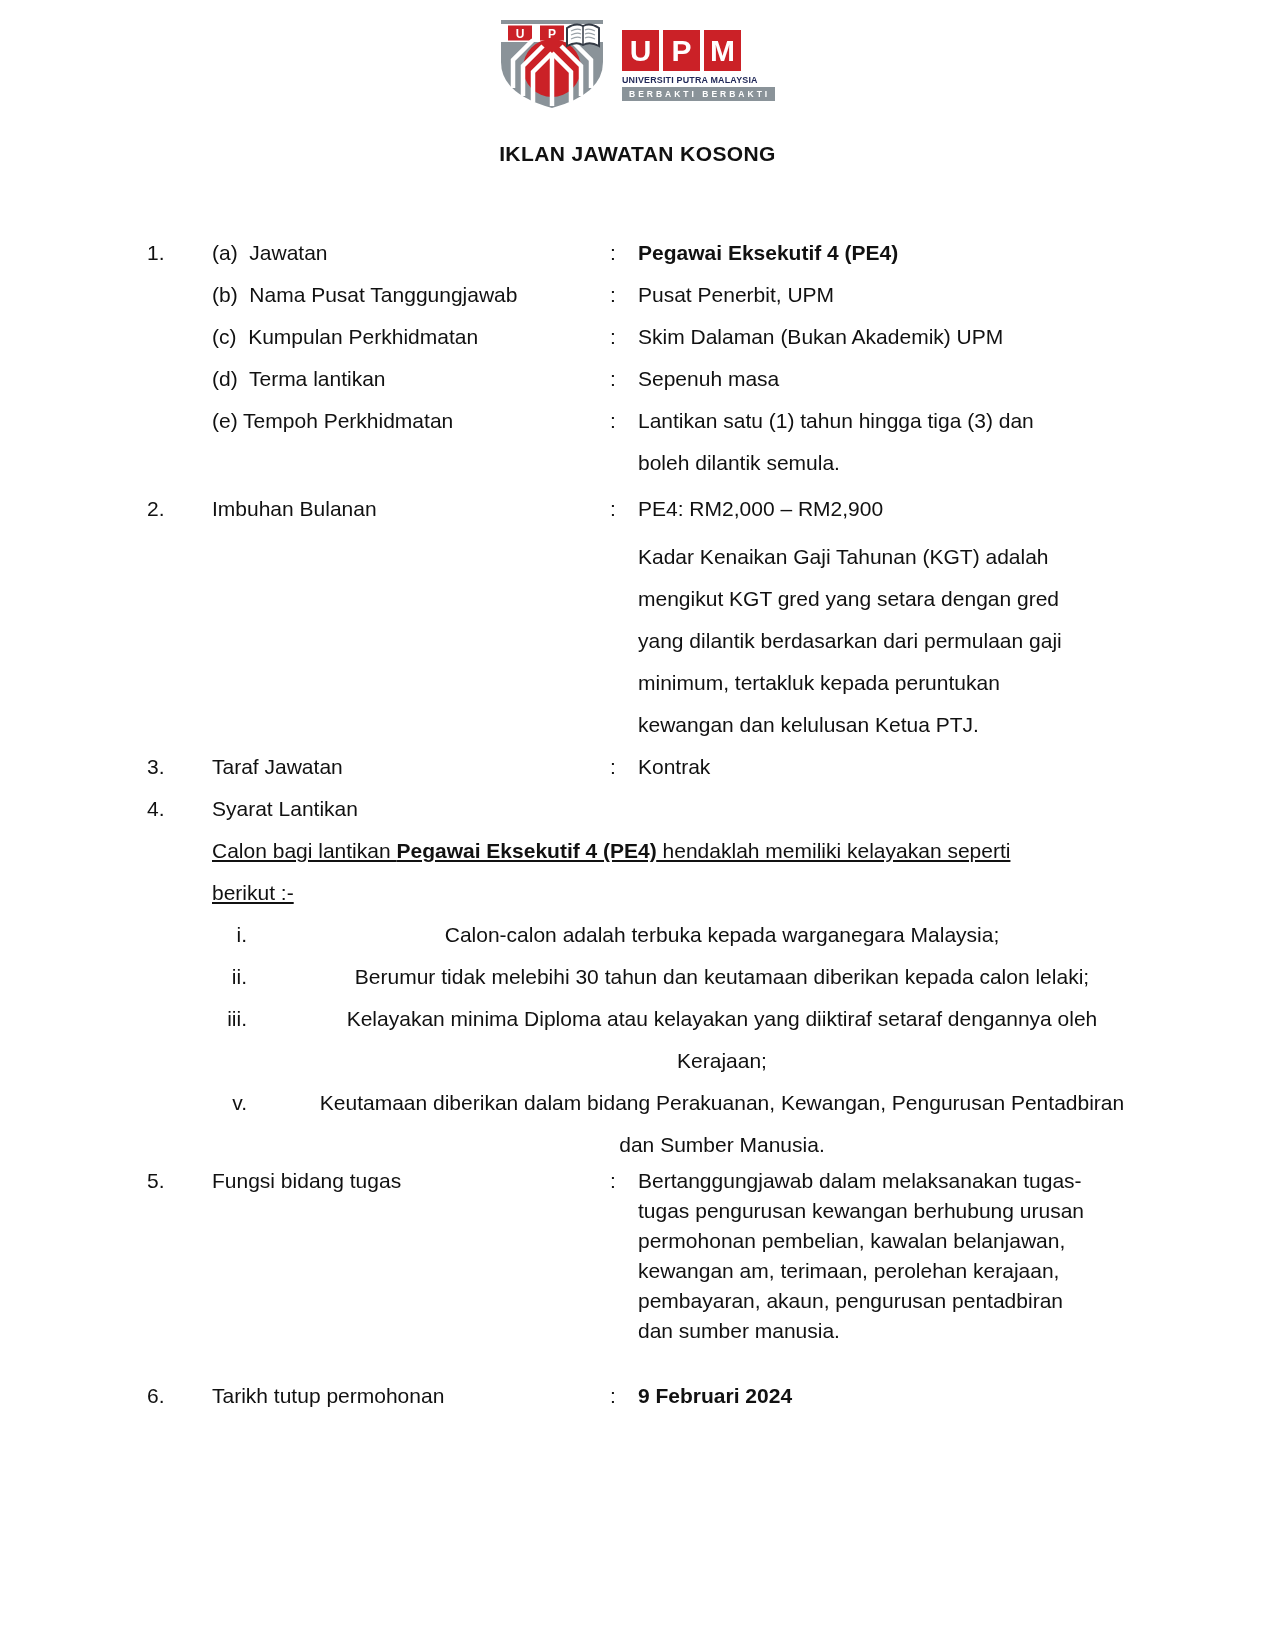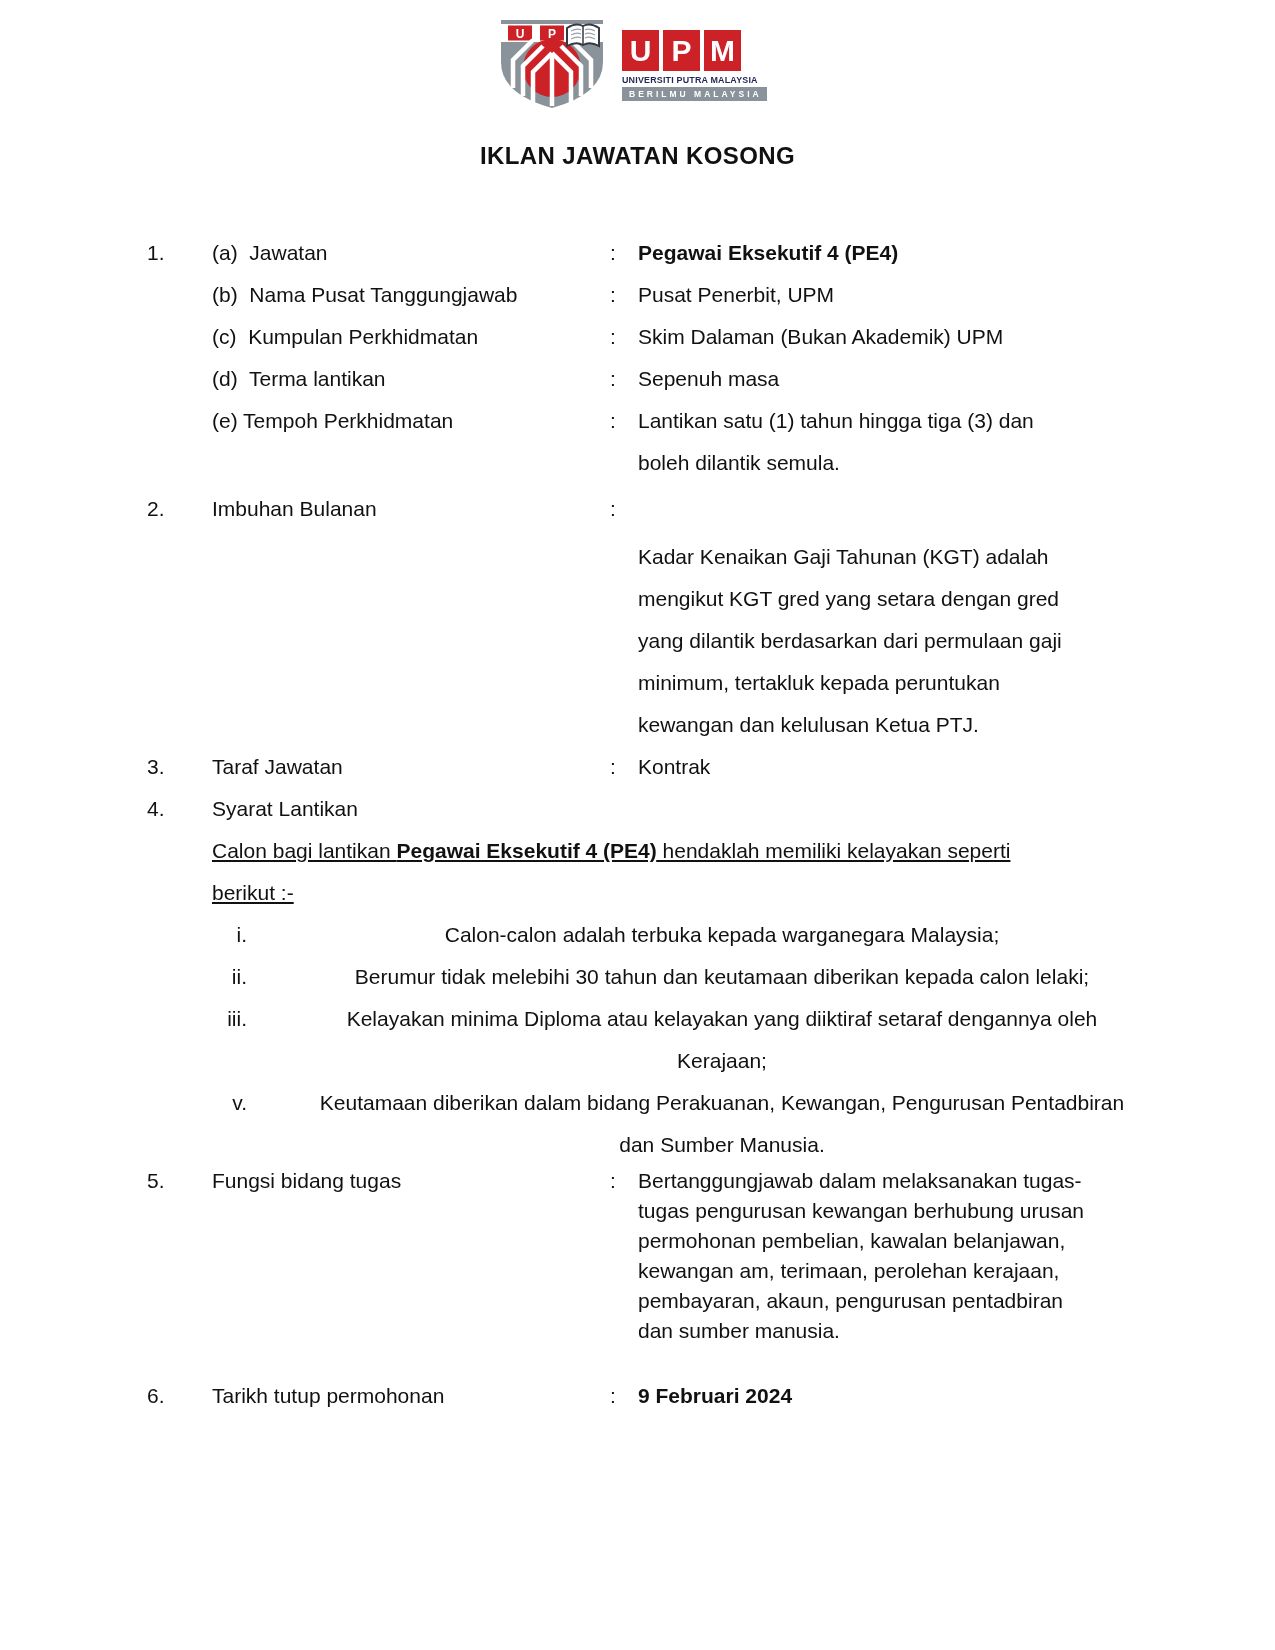--- a/index.html
+++ b/index.html
@@ -34,21 +34,21 @@
     letter-spacing:0.2px;white-space:nowrap;transform:scaleX(0.95);transform-origin:left;
   }
   .wm-motto{
     margin-top:2px;background:var(--brand-gray);color:#fff;font-weight:bold;
     font-size:8.5px;letter-spacing:3px;padding:2px 5px 2px 7px;white-space:nowrap;
   }
 
   
   .doc-title{
     position:absolute;top:142px;left:0;width:100%;
-    text-align:center;font-weight:bold;font-size:24px;letter-spacing:0.4px;
+    text-align:center;font-weight:bold;font-size:21px;letter-spacing:0.4px;
   }
 
   
   .content{position:absolute;top:232px;left:0;width:1275px;padding-left:147px;font-size:21px;}
   .row{display:flex;align-items:flex-start;line-height:42px;}
   .col-num{width:65px;flex:0 0 auto;}
   .col-label{width:398px;flex:0 0 auto;white-space:pre-wrap;}
   .col-colon{width:28px;flex:0 0 auto;}
   .col-value{width:502px;flex:0 0 auto;white-space:pre-line;}
   .bold{font-weight:bold;}
@@ -106,21 +106,21 @@
         <path d="M76 23 Q82 20 86 22 M76 27 Q82 24 86 26 M76 31 Q82 28 86 30 M90 22 Q94 20 100 23 M90 26 Q94 24 100 27 M90 30 Q94 28 100 31" stroke="#9aa2a8" stroke-width="1.2" fill="none"></path>
       </g>
     </svg>
     <div class="wordmark">
       <div class="wm-blocks">
         <div class="wm-block">U</div>
         <div class="wm-block">P</div>
         <div class="wm-block">M</div>
       </div>
       <div class="wm-name">UNIVERSITI PUTRA MALAYSIA</div>
-      <div class="wm-motto">BERILMU MALAYSIA</div>
+      <div class="wm-motto">BERBAKTI BERBAKTI</div>
     </div>
   </div>
 
   <div class="doc-title">IKLAN JAWATAN KOSONG</div>
 
   <div class="content">
 
     <div>
       <div class="row">
         <div class="col-num">1.</div>
@@ -153,20 +153,21 @@
         <div class="col-value">Lantikan satu (1) tahun hingga tiga (3) dan
 boleh dilantik semula.</div>
       </div>
     </div>
 
     <div class="sec2">
       <div class="row">
         <div class="col-num">2.</div>
         <div class="col-label">Imbuhan Bulanan</div>
         <div class="col-colon">:</div>
+        <div class="col-value">PE4: RM2,000 – RM2,900</div>
       </div>
       <div class="para-value">Kadar Kenaikan Gaji Tahunan (KGT) adalah
 mengikut KGT gred yang setara dengan gred
 yang dilantik berdasarkan dari permulaan gaji
 minimum, tertakluk kepada peruntukan
 kewangan dan kelulusan Ketua PTJ.</div>
     </div>
 
     <div>
       <div class="row">

